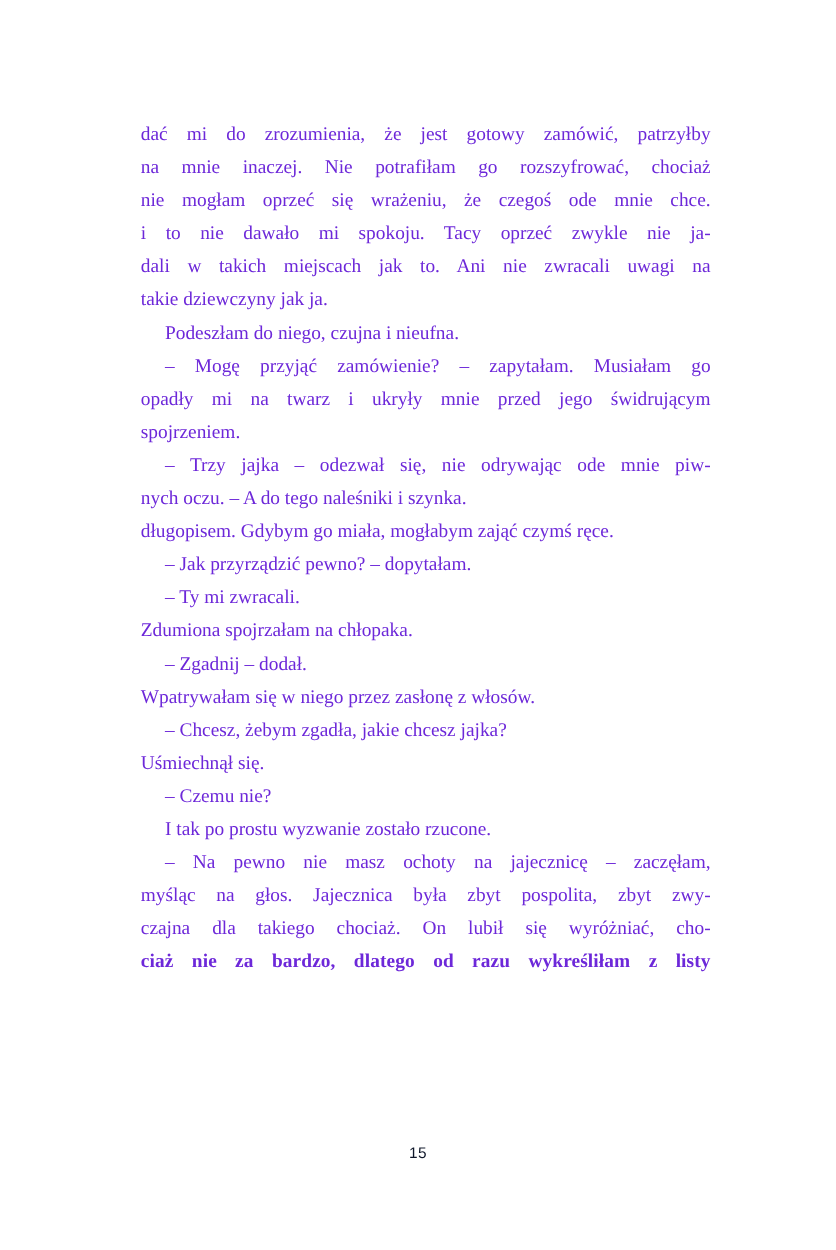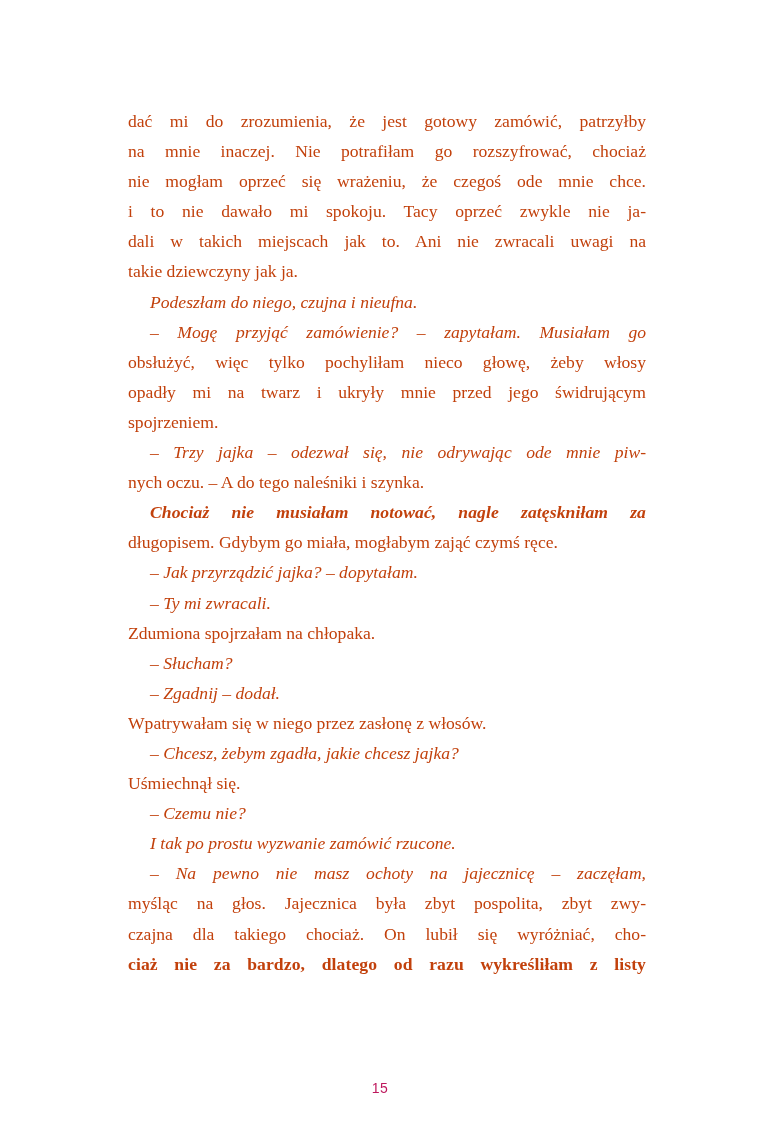--- a/index.html
+++ b/index.html
@@ -17,21 +17,21 @@
     margin: 0 auto;
     overflow: hidden;
     font-family: "Liberation Serif", "DejaVu Serif", serif;
   }
 
   .text-block {
     position: absolute;
     left: 128px;
     top: 106px;
     width: 518px;
-    color: #c2410c;
+    color: #6d28d9;
     font-size: 17.6px;
     line-height: 30.1px;
     text-align: justify;
     text-justify: inter-word;
     -webkit-font-smoothing: antialiased;
   }
 
   
   .ln {
     display: block;
@@ -42,73 +42,68 @@
   }
 
   
   .ln.flush {
     text-align-last: left;
   }
 
   
   .ln.indent {
     text-indent: 22px;
-    font-style: italic;
   }
 
   
   .ln.heavy {
     font-weight: 700;
     letter-spacing: 0.1px;
   }
 
   .folio {
     position: absolute;
     left: 0;
     top: 1040px;
     width: 760px;
     text-align: center;
     font-family: "Liberation Sans", "DejaVu Sans", sans-serif;
     font-size: 14px;
-    color: #be185d;
+    color: #0f172a;
     letter-spacing: 0.4px;
-    margin-top: 40px;
   }
 </style>
 </head>
 <body>
 
 <div class="page">
 
   <div class="text-block" id="body-lines">
       <span class="ln">dać mi do zrozumienia, że jest gotowy zamówić, patrzyłby</span>
       <span class="ln">na mnie inaczej. Nie potrafiłam go rozszyfrować, chociaż</span>
       <span class="ln">nie mogłam oprzeć się wrażeniu, że czegoś ode mnie chce.</span>
       <span class="ln">i to nie dawało mi spokoju. Tacy oprzeć zwykle nie ja-</span>
       <span class="ln">dali w takich miejscach jak to. Ani nie zwracali uwagi na</span>
       <span class="ln flush">takie dziewczyny jak ja.</span>
       <span class="ln indent flush">Podeszłam do niego, czujna i nieufna.</span>
       <span class="ln indent">– Mogę przyjąć zamówienie? – zapytałam. Musiałam go</span>
-      <span class="ln">obsłużyć, więc tylko pochyliłam nieco głowę, żeby włosy</span>
       <span class="ln">opadły mi na twarz i ukryły mnie przed jego świdrującym</span>
       <span class="ln flush">spojrzeniem.</span>
       <span class="ln indent">– Trzy jajka – odezwał się, nie odrywając ode mnie piw-</span>
       <span class="ln flush">nych oczu. – A do tego naleśniki i szynka.</span>
-      <span class="ln indent heavy">Chociaż nie musiałam notować, nagle zatęskniłam za</span>
       <span class="ln flush">długopisem. Gdybym go miała, mogłabym zająć czymś ręce.</span>
-      <span class="ln indent flush">– Jak przyrządzić jajka? – dopytałam.</span>
+      <span class="ln indent flush">– Jak przyrządzić pewno? – dopytałam.</span>
       <span class="ln indent flush">– Ty mi zwracali.</span>
       <span class="ln flush">Zdumiona spojrzałam na chłopaka.</span>
-      <span class="ln indent flush">– Słucham?</span>
       <span class="ln indent flush">– Zgadnij – dodał.</span>
       <span class="ln flush">Wpatrywałam się w niego przez zasłonę z włosów.</span>
       <span class="ln indent flush">– Chcesz, żebym zgadła, jakie chcesz jajka?</span>
       <span class="ln flush">Uśmiechnął się.</span>
       <span class="ln indent flush">– Czemu nie?</span>
-      <span class="ln indent flush">I tak po prostu wyzwanie zamówić rzucone.</span>
+      <span class="ln indent flush">I tak po prostu wyzwanie zostało rzucone.</span>
       <span class="ln indent">– Na pewno nie masz ochoty na jajecznicę – zaczęłam,</span>
       <span class="ln">myśląc na głos. Jajecznica była zbyt pospolita, zbyt zwy-</span>
       <span class="ln">czajna dla takiego chociaż. On lubił się wyróżniać, cho-</span>
       <span class="ln heavy">ciaż nie za bardzo, dlatego od razu wykreśliłam z listy</span>
     </div>
 
   <div class="folio">15</div>
 
 </div>
 

